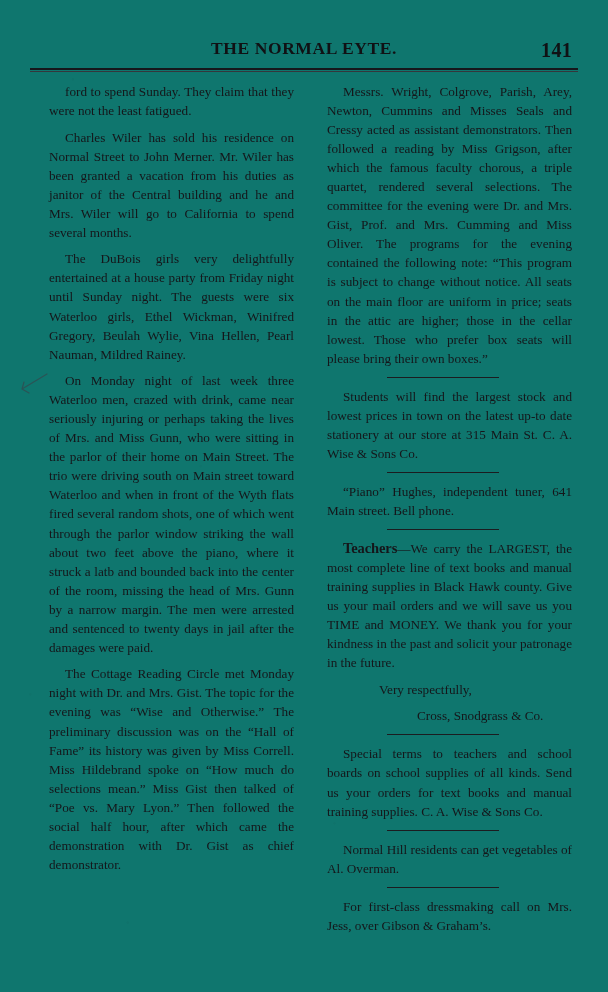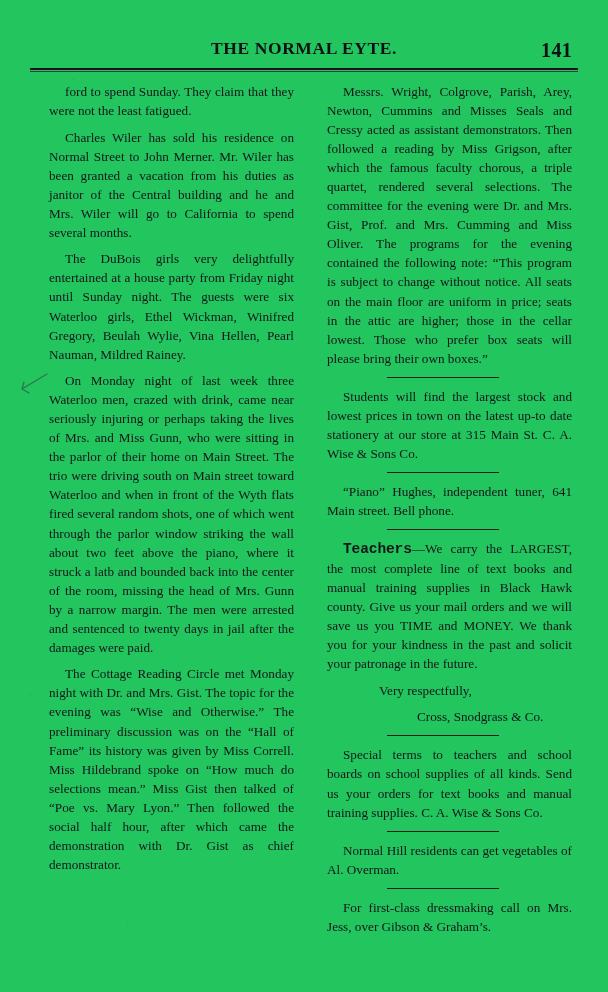--- a/index.html
+++ b/index.html
@@ -14,21 +14,21 @@
     color: #15161a;
     position: relative;
     overflow: hidden;
   }
 
   .page {
     position: absolute;
     left: 0; top: 0;
     width: 608px;
     height: 992px;
-    background: #22c55e;
+    background: #0f766e;
   }
 
   
   .paper-grain {
     position: absolute;
     left: 0; top: 0; right: 0; bottom: 0;
     background:
       radial-gradient(circle at 12% 8%, rgba(0,0,0,0.035) 0 1px, transparent 1.6px),
       radial-gradient(circle at 77% 15%, rgba(0,0,0,0.03) 0 1px, transparent 1.6px),
       radial-gradient(circle at 33% 47%, rgba(0,0,0,0.028) 0 1px, transparent 1.6px),
@@ -117,21 +117,21 @@
   .column p { text-align-last: left; margin-left: 13px; }
 
   .divider {
     height: 1px;
     background: #1b1c20;
     width: 112px;
     margin: 9px auto 9px auto;
   }
 
   .ad-lead {
-    font-family: Liberation Mono, monospace;
+    font-family: Liberation Serif, serif;
     font-weight: bold;
     font-size: 14.5px;
     letter-spacing: -0.1px;
   }
 
   .signature-line {
     text-indent: 0;
     text-align: left;
     padding-left: 36px;
     text-align-last: left;

